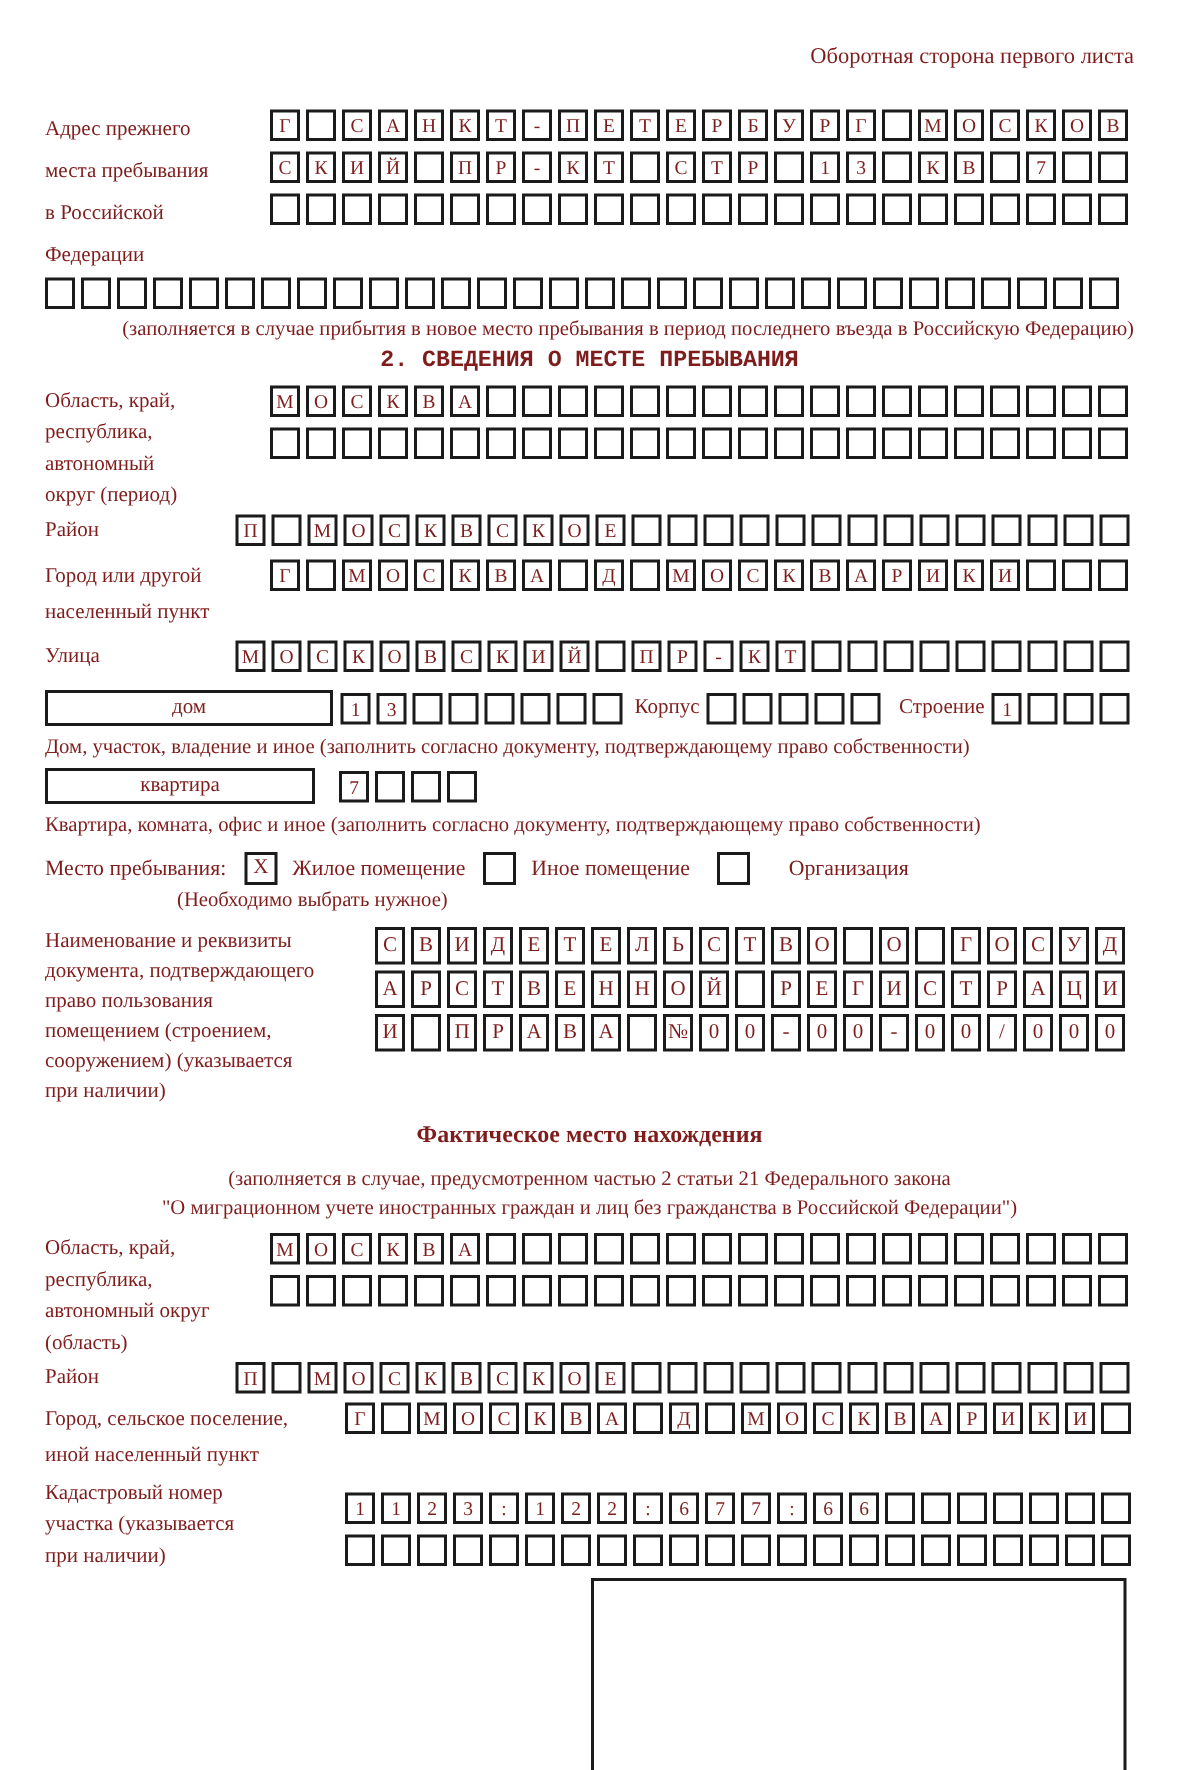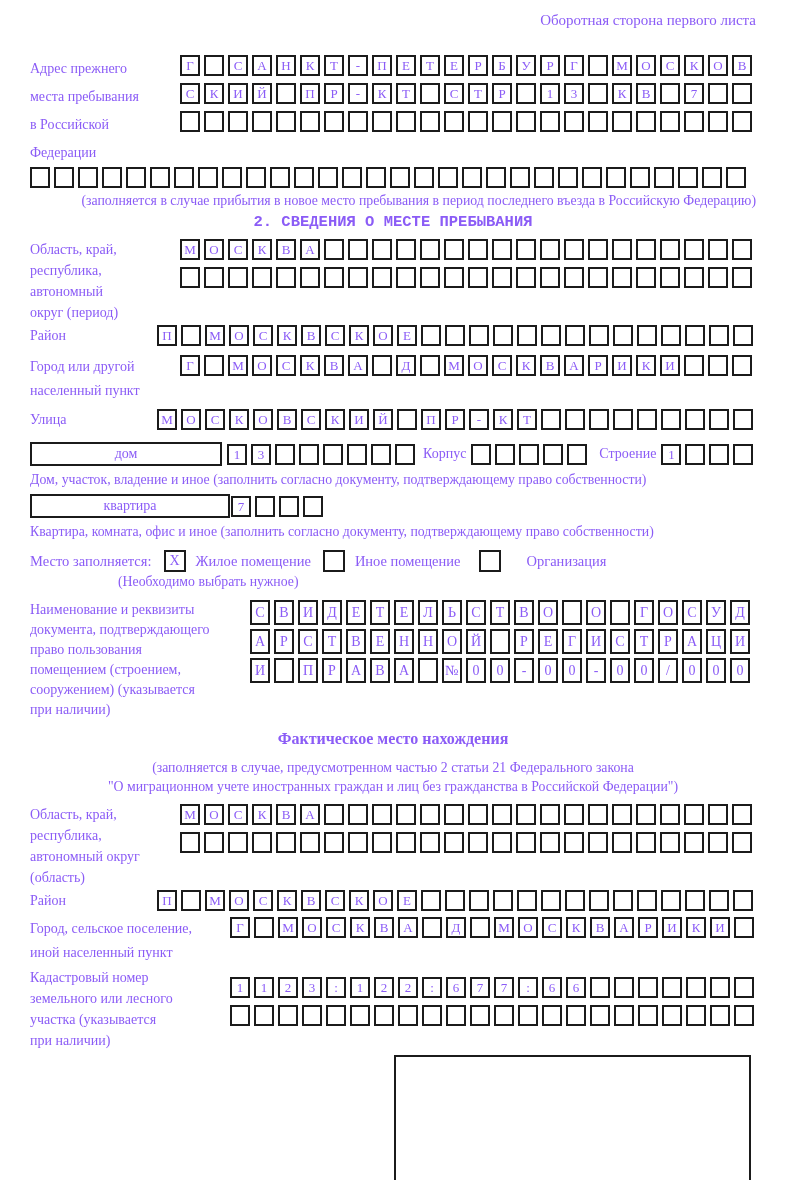--- a/index.html
+++ b/index.html
@@ -1,19 +1,19 @@
 <!DOCTYPE html>
 <html><head>
 <meta charset="utf-8">
 <style>
   html,body{margin:0;padding:0;background:#fff;}
   .page{
     width:800px;height:1180px;box-sizing:border-box;
-    padding:12px 44px 0 30px;position:relative;overflow:hidden;
-    background:#fff;color:#8b5cf6;
+    padding:30px 44px 0 30px;position:relative;overflow:hidden;
+    background:#fff;color:#7f1d1d;
     font-family:"Liberation Serif", serif;
   }
   .hdr{ text-align:right;font-size:15px;margin-bottom:26px; }
   .field{ display:flex;align-items:flex-start; }
   .lbl{ flex-shrink:0;font-size:14px; }
   .w150{width:150px;} .w127{width:127px;} .w220{width:220px;} .w200{width:200px;}
   .lh28 div{line-height:28px;} .lh21 div{line-height:21px;} .lh24 div{line-height:24px;} .lh20 div{line-height:20px;}
   .rows{flex-grow:1;}
   .cellrow{ display:flex;gap:4px; }
   .cell{
@@ -24,21 +24,21 @@
   .cell.lg{ height:25px;font-size:14px; }
   .mb7{margin-bottom:7px;} .mb5{margin-bottom:5px;} .mb4{margin-bottom:4px;}
   .note{ font-size:13.8px;line-height:16px; }
   .tc{ text-align:right; }
   .stitle{ font-size:15.5px;font-weight:bold;text-align:center;margin:4px 0 8px 0;font-family:Liberation Mono, monospace; }
   .domrow{ display:flex;align-items:center;margin:12px 0 6px 0; }
   .wbox{
     height:24px;box-sizing:border-box;border:2px solid #1b1b1b;
     display:flex;align-items:center;justify-content:center;font-size:14px;flex-shrink:0;
   }
-  .bw168{width:192px;margin-right:5px;} .bw200{width:200px;margin-right:1px;}
+  .bw168{width:192px;margin-right:5px;} .bw200{width:180px;margin-right:16px;}
   .inlbl{ font-size:14px;margin:0 5px 0 8px;white-space:nowrap; }
   .stayrow{ display:flex;align-items:center;margin:10px 0 2px 0;font-size:14.5px; }
   .chk{
     width:22px;height:22px;box-sizing:border-box;border:2px solid #1b1b1b;
     display:flex;align-items:center;justify-content:center;font-size:14px;flex-shrink:0;
   }
   .stayrow .gap10{margin-left:10px;} .stayrow .gap12{margin-left:12px;} .stayrow .gap18{margin-left:18px;} .stayrow .gap26{margin-left:26px;}
   .choosenote{ margin:2px 0 10px 88px;font-size:13.8px; }
   .ftitle{ font-size:16px;font-weight:bold;text-align:center;margin:10px 0 10px 0; }
   .fnotes{ text-align:center;font-size:13.8px;line-height:19px;margin-bottom:8px; }
@@ -380,21 +380,21 @@
     <div class="cellrow">
         <div class="cell">7</div>
         <div class="cell"></div>
         <div class="cell"></div>
         <div class="cell"></div>
       </div>
   </div>
   <div class="note">Квартира, комната, офис и иное (заполнить согласно документу, подтверждающему право собственности)</div>
 
   <div class="stayrow">
-    <span>Место заполняется:</span>
+    <span>Место пребывания:</span>
     <span class="chk gap12">X</span>
     <span class="gap10">Жилое помещение</span>
     <span class="chk gap12"></span>
     <span class="gap10">Иное помещение</span>
     <span class="chk gap18"></span>
     <span class="gap26">Организация</span>
   </div>
   <div class="choosenote">(Необходимо выбрать нужное)</div>
 
   <section class="field">
@@ -612,21 +612,20 @@
           <div class="cell">К</div>
           <div class="cell">И</div>
           <div class="cell"></div>
         </div>
     </div>
   </section>
 
   <section class="field" style="margin-top:2px;">
     <div class="lbl w200 lh21">
       <div>Кадастровый номер</div>
-      <div>земельного или лесного</div>
       <div>участка (указывается</div>
       <div>при наличии)</div>
     </div>
     <div class="rows pt10">
       <div class="cellrow mb7">
           <div class="cell">1</div>
           <div class="cell">1</div>
           <div class="cell">2</div>
           <div class="cell">3</div>
           <div class="cell">:</div>

